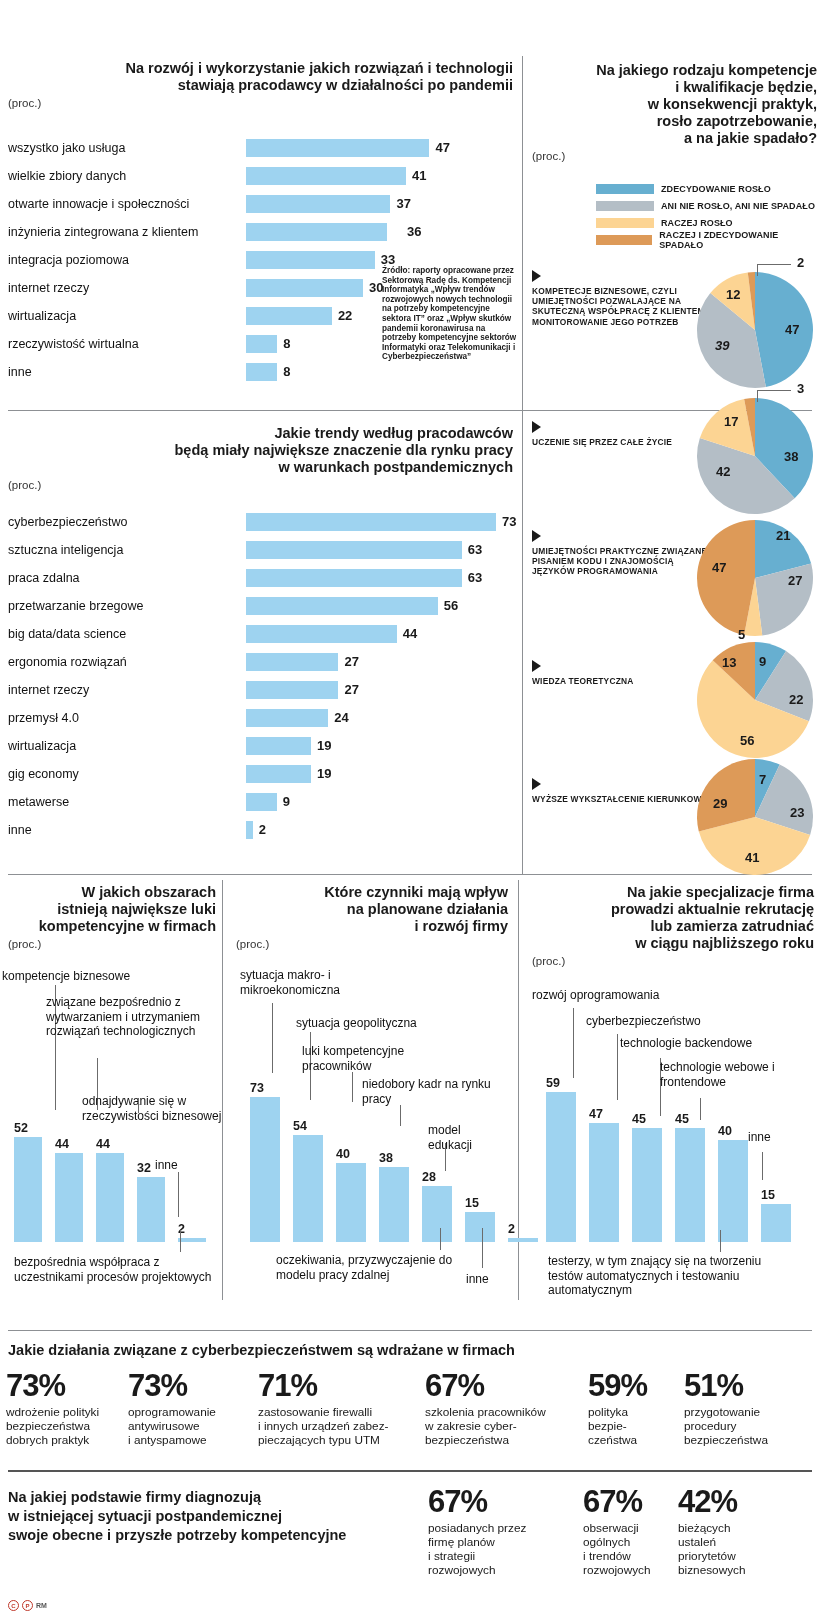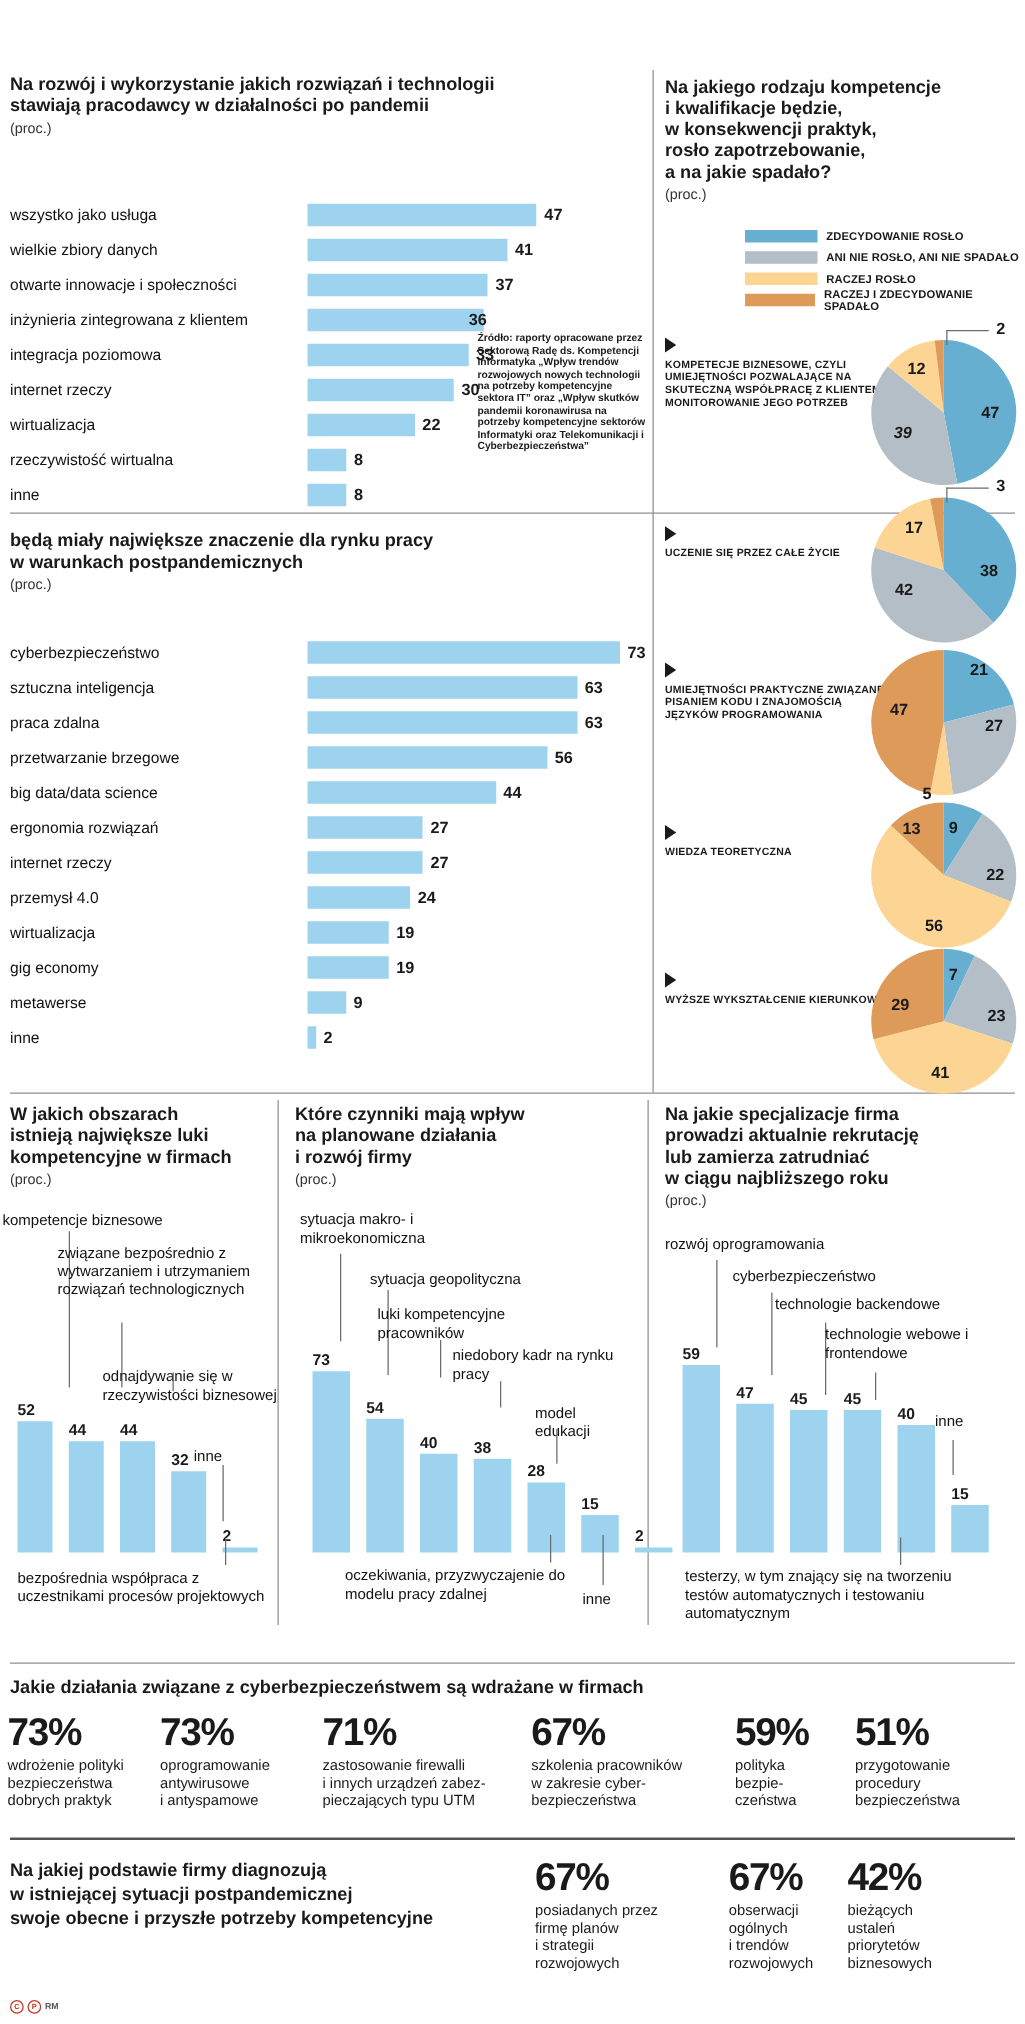--- a/index.html
+++ b/index.html
@@ -14,21 +14,21 @@
   .title-box{
     position:absolute;left:8px;top:6px;width:804px;height:42px;
     border:2px solid #1a1a1a;border-radius:7px;
     display:flex;align-items:center;justify-content:center;
   }
   .title-box .t{font-size:20px;font-weight:bold;letter-spacing:.2px;}
 
   
   .hrule{position:absolute;background:#8d9094;height:1px;}
   .vrule{position:absolute;background:#8d9094;width:1px;}
-  .sec-title{font-size:14.5px;font-weight:bold;line-height:17px;}
+  .sec-title{font-size:14.5px;font-weight:bold;line-height:17px;text-align:right;}
   .proc{font-size:11.5px;color:#333;margin-top:3px;}
 
   
   .hbar-row{display:flex;align-items:center;height:28px;}
   .hbar-label{width:232px;font-size:12.5px;color:#111;padding-right:6px;}
   .hbar-track{flex:1;position:relative;height:28px;}
   .hbar-fill{position:absolute;left:0;top:5px;height:18px;background:#9ed3f0;}
   .hbar-val{position:absolute;top:5px;font-size:13px;font-weight:bold;line-height:18px;}
 
   
@@ -74,21 +74,21 @@
   <div class="hrule" style="left:8px;top:1470px;width:804px;height:2px;background:#555;"></div>
   <div class="vrule" style="left:522px;top:56px;height:818px;"></div>
   <div class="vrule" style="left:222px;top:880px;height:420px;"></div>
   <div class="vrule" style="left:518px;top:880px;height:420px;"></div>
 
   <div style="position:absolute;left:8px;top:60px;width:505px;">
     <div class="sec-title">Na rozwój i wykorzystanie jakich rozwiązań i technologii</div>
     <div class="sec-title">stawiają pracodawcy w działalności po pandemii</div>
     <div class="proc">(proc.)</div>
   </div>
-  <div id="chart-tech" style="position:absolute;left:8px;top:134px;width:430px;margin-top:24px;">
+  <div id="chart-tech" style="position:absolute;left:8px;top:134px;width:430px;">
       <div class="hbar-row">
         <div class="hbar-label">wszystko jako usługa</div>
         <div class="hbar-track">
           <div class="hbar-fill" style="width:183.49315068493152px;background:#9ed3f0"></div>
           <div class="hbar-val" style="left:189.49315068493152px">47</div>
         </div>
       </div>
       <div class="hbar-row">
         <div class="hbar-label">wielkie zbiory danych</div>
         <div class="hbar-track">
@@ -100,21 +100,21 @@
         <div class="hbar-label">otwarte innowacje i społeczności</div>
         <div class="hbar-track">
           <div class="hbar-fill" style="width:144.45205479452056px;background:#9ed3f0"></div>
           <div class="hbar-val" style="left:150.45205479452056px">37</div>
         </div>
       </div>
       <div class="hbar-row">
         <div class="hbar-label">inżynieria zintegrowana z klientem</div>
         <div class="hbar-track">
           <div class="hbar-fill" style="width:140.54794520547944px;background:#9ed3f0"></div>
-          <div class="hbar-val" style="left:129px">36</div>
+          <div class="hbar-val" style="left:161px">36</div>
         </div>
       </div>
       <div class="hbar-row">
         <div class="hbar-label">integracja poziomowa</div>
         <div class="hbar-track">
           <div class="hbar-fill" style="width:128.83561643835617px;background:#9ed3f0"></div>
           <div class="hbar-val" style="left:134.83561643835617px">33</div>
         </div>
       </div>
       <div class="hbar-row">
@@ -142,20 +142,21 @@
         <div class="hbar-label">inne</div>
         <div class="hbar-track">
           <div class="hbar-fill" style="width:31.232876712328764px;background:#9ed3f0"></div>
           <div class="hbar-val" style="left:37.23287671232876px">8</div>
         </div>
       </div>
     </div>
   <div class="source" style="left:382px;top:266px;">Źródło: raporty opracowane przez Sektorową Radę ds. Kompetencji Informatyka „Wpływ trendów rozwojowych nowych technologii na potrzeby kompetencyjne sektora IT” oraz „Wpływ skutków pandemii koronawirusa na potrzeby kompetencyjne sektorów Informatyki oraz Telekomunikacji i Cyberbezpieczeństwa”</div>
 
   <div style="position:absolute;left:8px;top:425px;width:505px;">
+    <div class="sec-title">Jakie trendy według pracodawców</div>
     <div class="sec-title">będą miały największe znaczenie dla rynku pracy</div>
     <div class="sec-title">w warunkach postpandemicznych</div>
     <div class="proc">(proc.)</div>
   </div>
   <div id="chart-trendy" style="position:absolute;left:8px;top:508px;width:480px;">
       <div class="hbar-row">
         <div class="hbar-label">cyberbezpieczeństwo</div>
         <div class="hbar-track">
           <div class="hbar-fill" style="width:250px;background:#9ed3f0"></div>
           <div class="hbar-val" style="left:256px">73</div>

